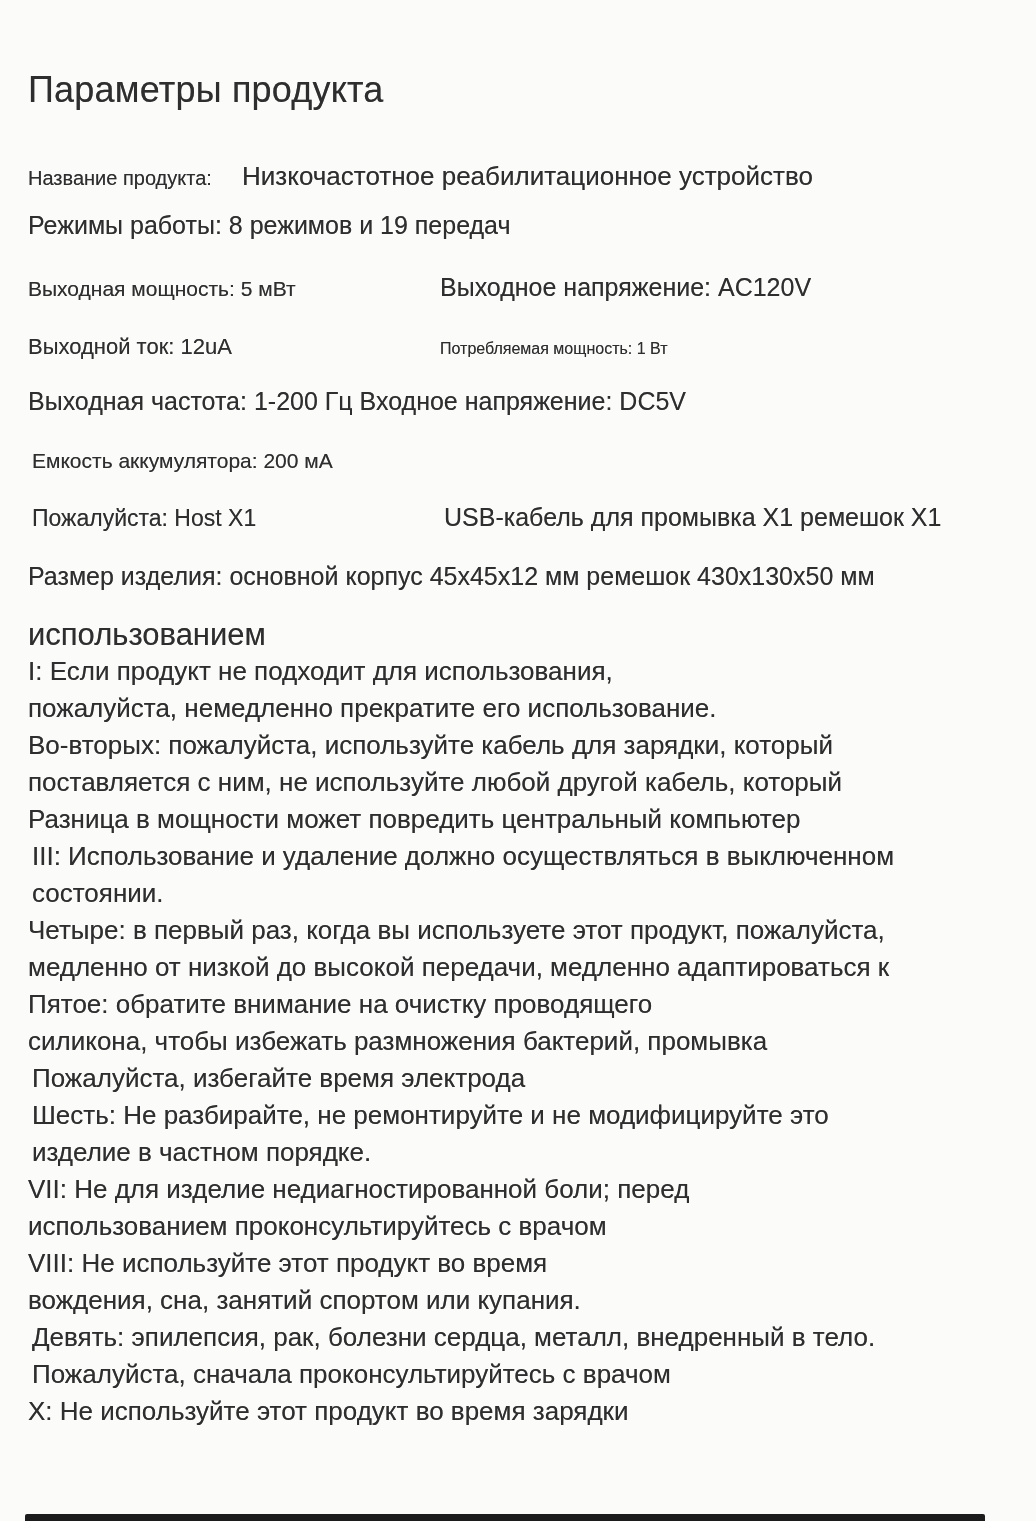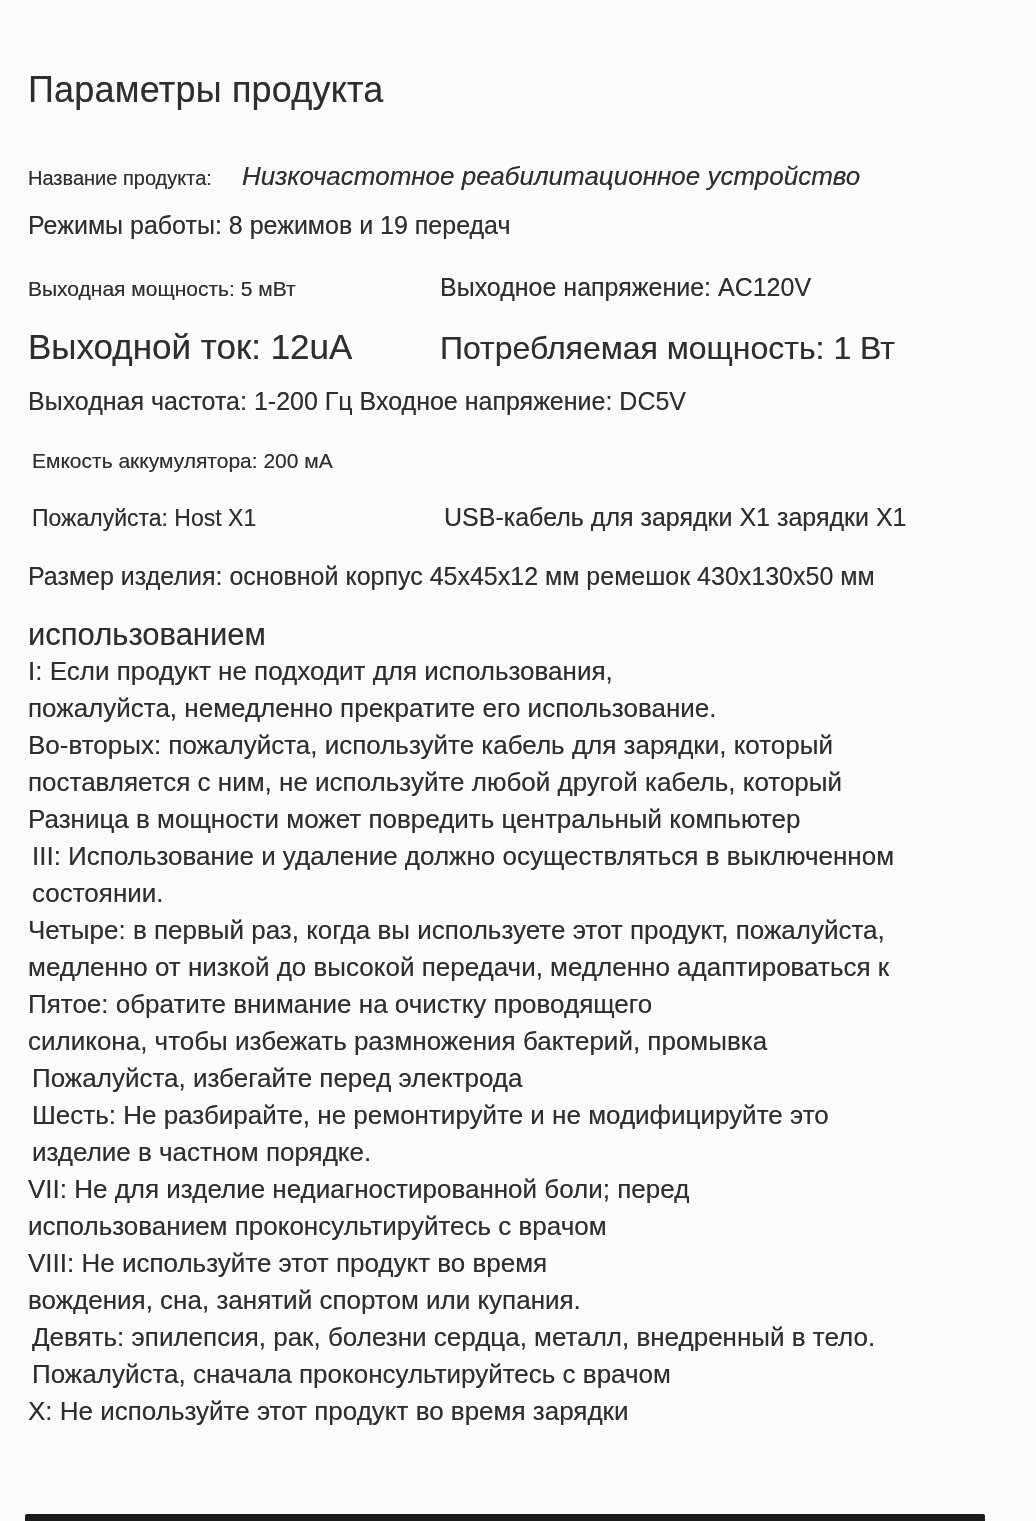--- a/index.html
+++ b/index.html
@@ -31,24 +31,24 @@
     font-weight: 400;
     letter-spacing: 0.2px;
   }
   .row { display: flex; align-items: baseline; }
   .cols .left  { flex: 0 0 412px; }
   .name-row .left-sm { flex: 0 0 214px; }
 
   .sz20 { font-size: 20px; line-height: 26px; }
   .sz21 { font-size: 21px; line-height: 26px; }
   .sz23 { font-size: 23px; line-height: 30px; }
-  .sz24 { font-size: 32px; line-height: 30px; }
+  .sz24 { font-size: 16px; line-height: 30px; }
   .sz25 { font-size: 25px; line-height: 30px; }
-  .sz26 { font-size: 26px; line-height: 32px; font-style: italic; }
-  .sz30 { font-size: 35px; line-height: 34px; }
+  .sz26 { font-size: 26px; line-height: 32px; }
+  .sz30 { font-size: 22px; line-height: 34px; }
 
   .mt50 { margin-top: 50px; }
   .mt32 { margin-top: 32px; }
   .mt28 { margin-top: 28px; }
   .mt22 { margin-top: 22px; }
   .mt18 { margin-top: 18px; }
 
   h2.warn-title {
     margin: 26px 0 0 0;
     font-size: 31px;
@@ -105,38 +105,38 @@
     <span class="left sz30">Выходной ток: 12uA</span>
     <span class="sz24">Потребляемая мощность: 1 Вт</span>
   </div>
 
   <div class="row mt22 sz25">Выходная частота: 1-200 Гц Входное напряжение: DC5V</div>
 
   <div class="row mt32 sz21 indent2">Емкость аккумулятора: 200 мА</div>
 
   <div class="row cols mt28">
     <span class="left sz23 indent2">Пожалуйста: Host X1</span>
-    <span class="sz25">USB-кабель для зарядки X1 зарядки X1</span>
+    <span class="sz25">USB-кабель для промывка X1 ремешок X1</span>
   </div>
 
   <div class="row mt28 sz25">Размер изделия: основной корпус 45x45x12 мм ремешок 430x130x50 мм</div>
 
   <h2 class="warn-title">использованием</h2>
 
   <p class="warn wm20">I: Если продукт не подходит для использования,
 пожалуйста, немедленно прекратите его использование.</p>
   <p class="warn wm8">Во-вторых: пожалуйста, используйте кабель для зарядки, который
 поставляется с ним, не используйте любой другой кабель, который</p>
   <p class="warn">Разница в мощности может повредить центральный компьютер</p>
   <p class="warn warn-small wm6 indent2">III: Использование и удаление должно осуществляться в выключенном состоянии.</p>
   <p class="warn wm10">Четыре: в первый раз, когда вы используете этот продукт, пожалуйста,
 медленно от низкой до высокой передачи, медленно адаптироваться к</p>
   <p class="warn">Пятое: обратите внимание на очистку проводящего
 силикона, чтобы избежать размножения бактерий, промывка</p>
-  <p class="warn wm2 indent2">Пожалуйста, избегайте перед электрода</p>
+  <p class="warn wm2 indent2">Пожалуйста, избегайте время электрода</p>
   <p class="warn wm6 indent2">Шесть: Не разбирайте, не ремонтируйте и не модифицируйте это
 изделие в частном порядке.</p>
   <p class="warn wm2">VII: Не для изделие недиагностированной боли; перед
 использованием проконсультируйтесь с врачом</p>
   <p class="warn wm6">VIII: Не используйте этот продукт во время
 вождения, сна, занятий спортом или купания.</p>
   <p class="warn wm6 indent2">Девять: эпилепсия, рак, болезни сердца, металл, внедренный в тело.</p>
   <p class="warn wm12 indent2">Пожалуйста, сначала проконсультируйтесь с врачом</p>
   <p class="warn warn-large wm8">X: Не используйте этот продукт во время зарядки</p>
 

